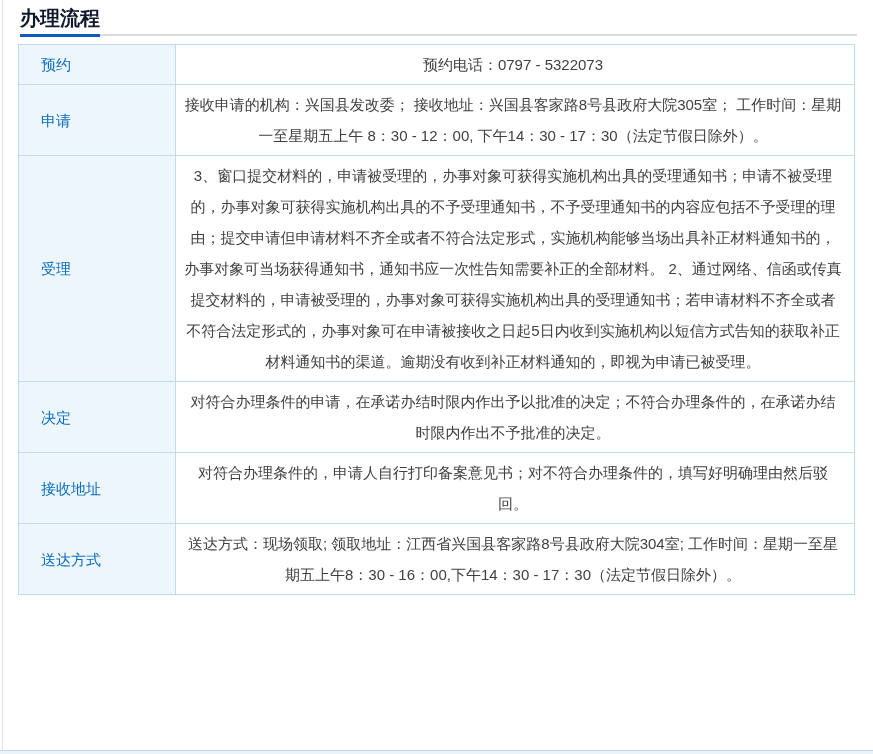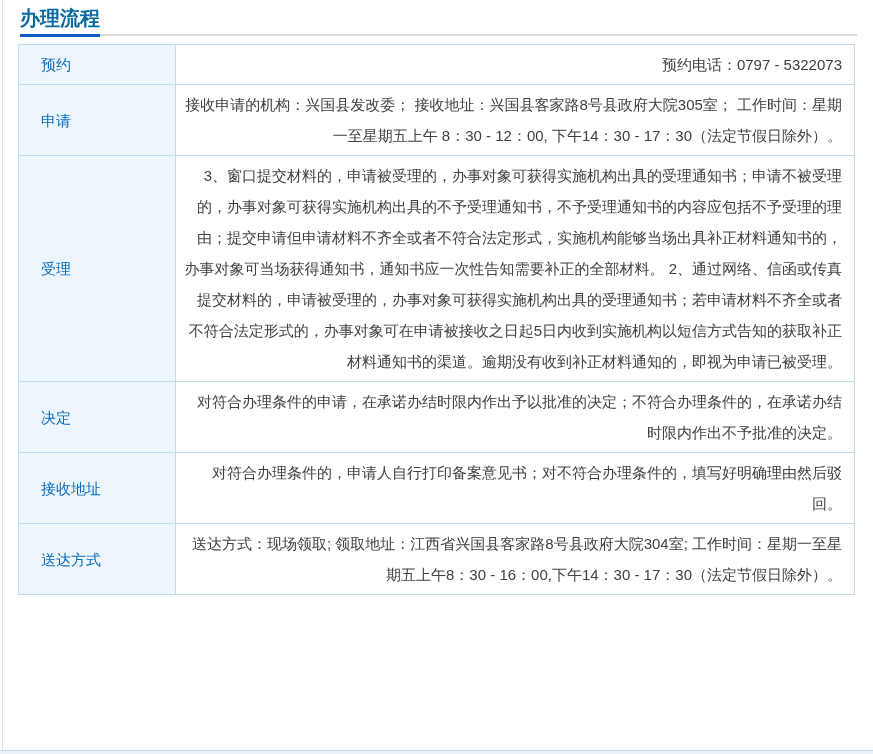--- a/index.html
+++ b/index.html
@@ -32,21 +32,21 @@
   .title-row {
     margin: 0 16px 0 20px;
     padding-top: 5px;
     border-bottom: 2px solid #dcdcdc;
     height: 36px;
   }
   .page-title {
     display: inline-block;
     font-size: 20px;
     font-weight: bold;
-    color: #0369a1;
+    color: #0f172a;
     line-height: 26px;
     padding-bottom: 3px;
     border-bottom: 3px solid #0c5cc0;
     margin-bottom: -3px;
   }
   table.process-table {
     border-collapse: collapse;
     table-layout: fixed;
     width: 837px;
     margin: 8px 18px 16px 18px;
@@ -64,21 +64,21 @@
     width: 157px;
     background: #eef6fd;
     color: #0a6cbd;
     font-weight: normal;
     text-align: left;
     padding: 4px 10px 4px 22px;
   }
   table.process-table td {
     color: #404040;
     padding: 4px 12px 4px 8px;
-    text-align: right;
+    text-align: center;
     word-break: break-all;
   }
 </style>
 </head>
 <body>
 
 <div class="page">
   <div class="edge-left"></div>
 
   <div class="title-row">

